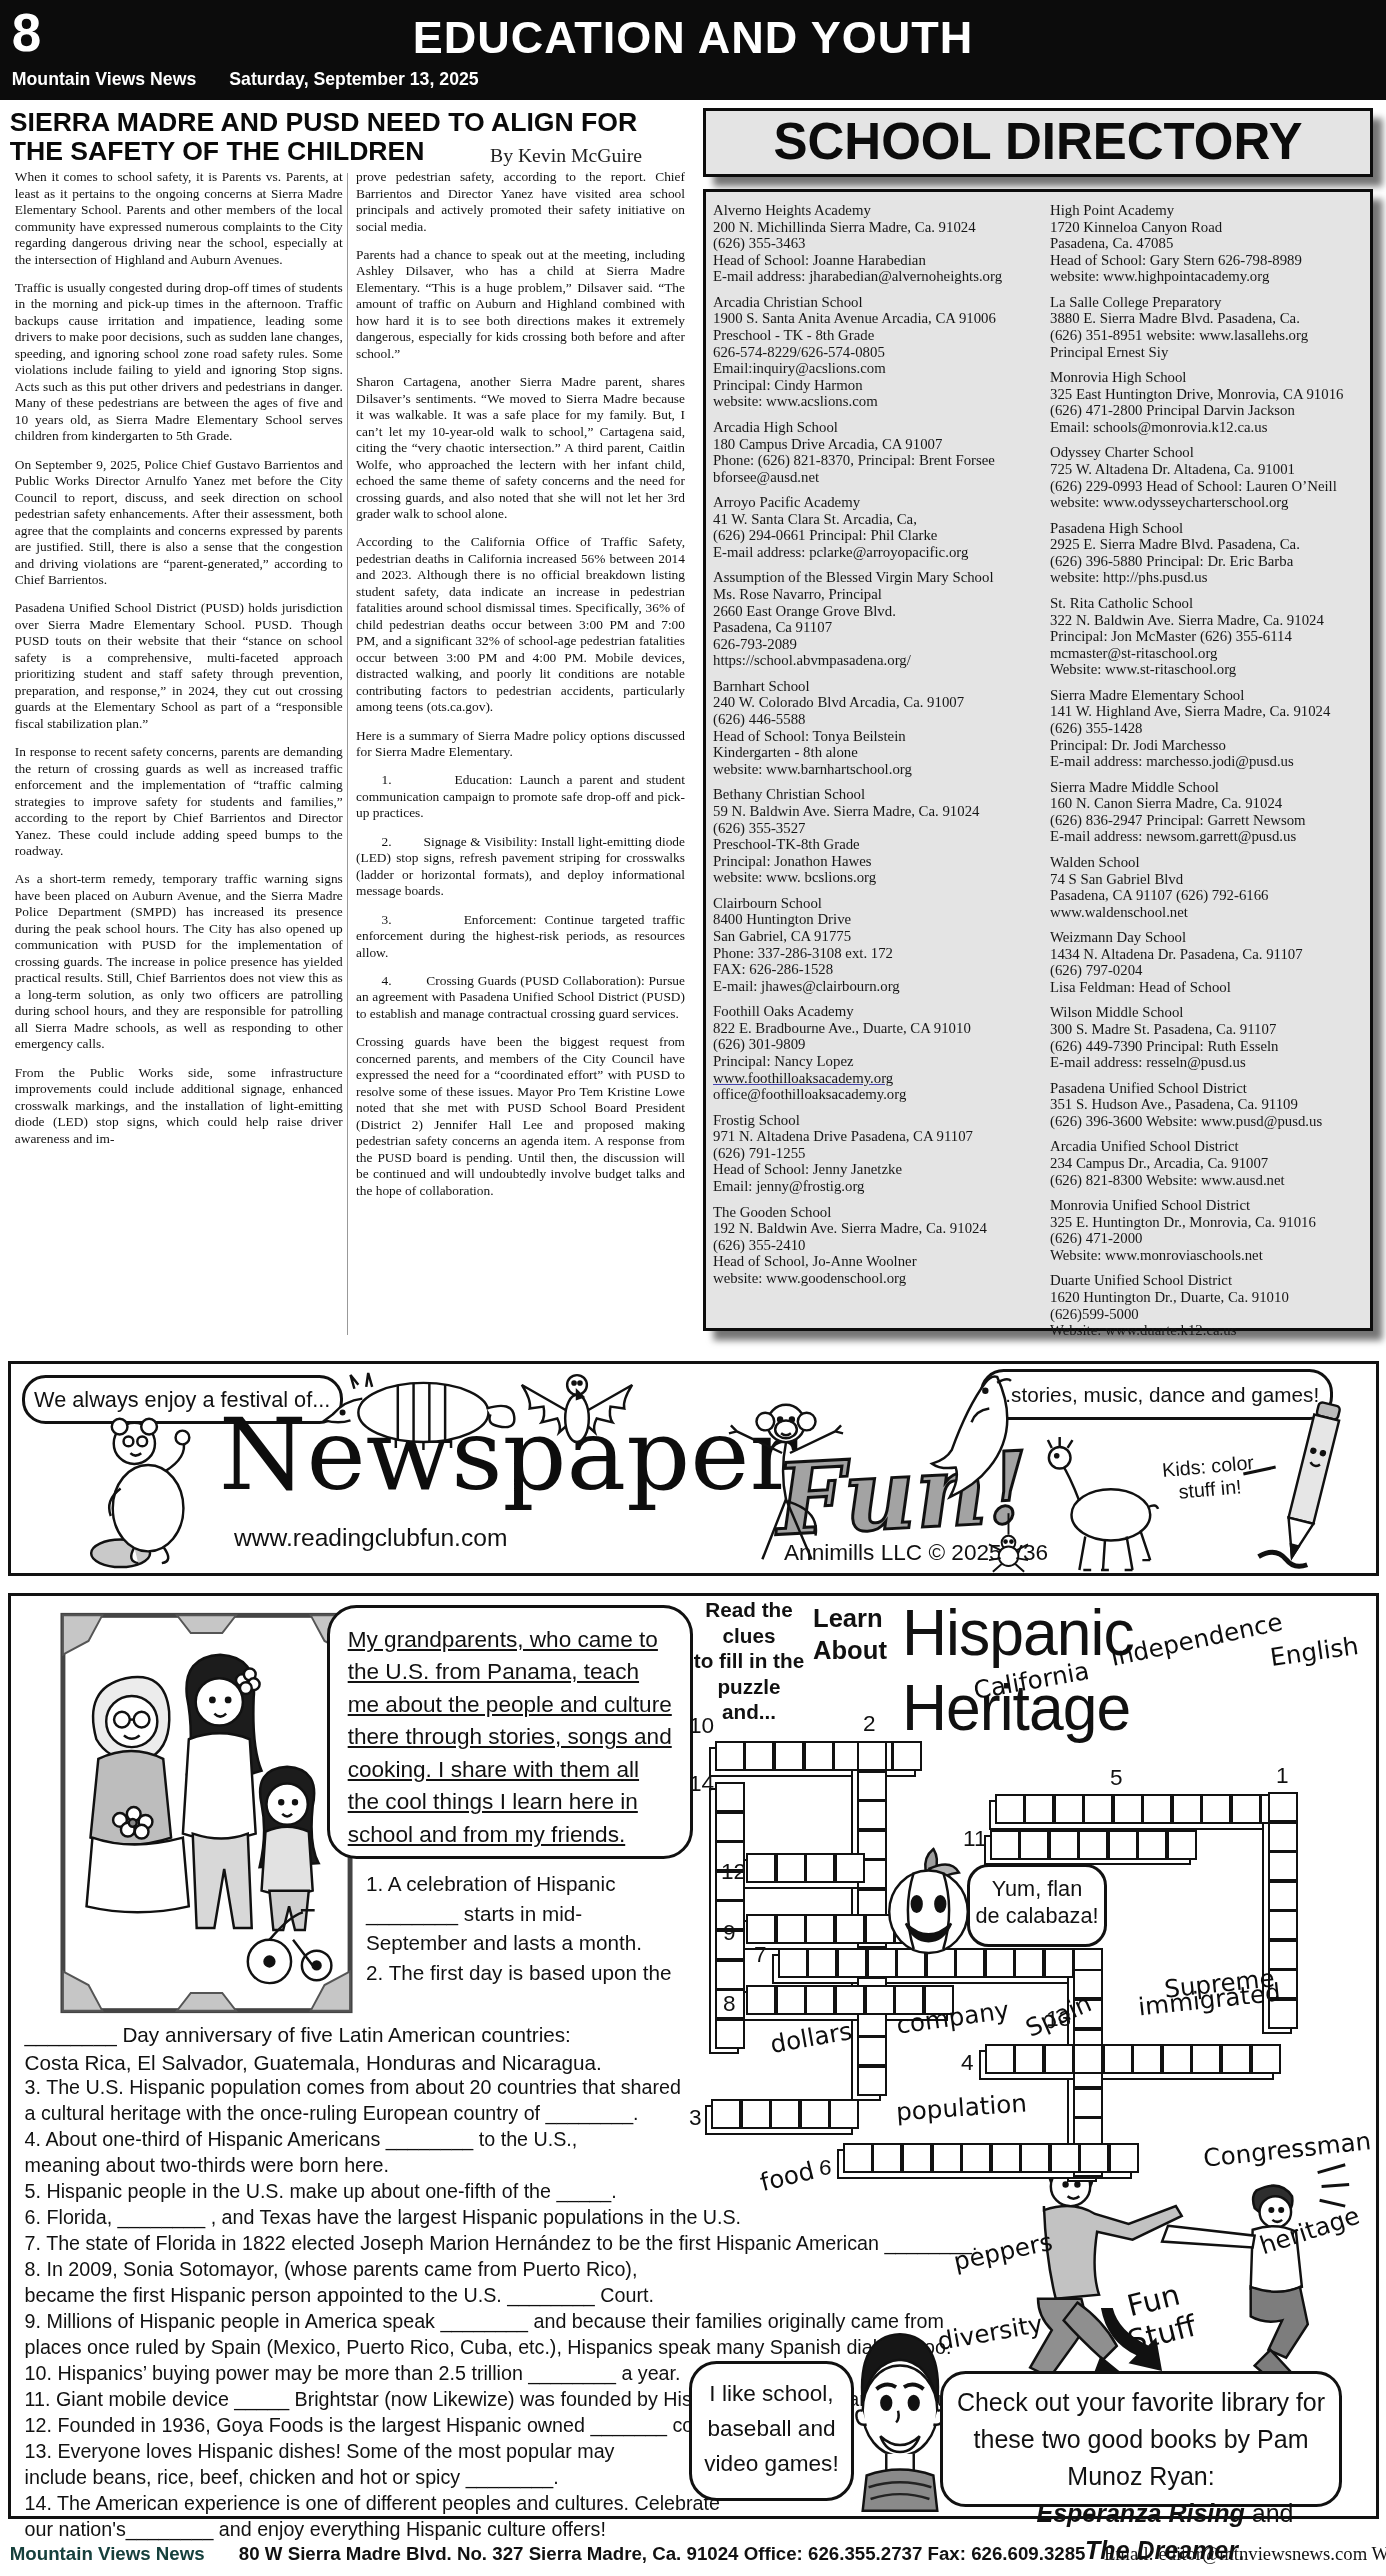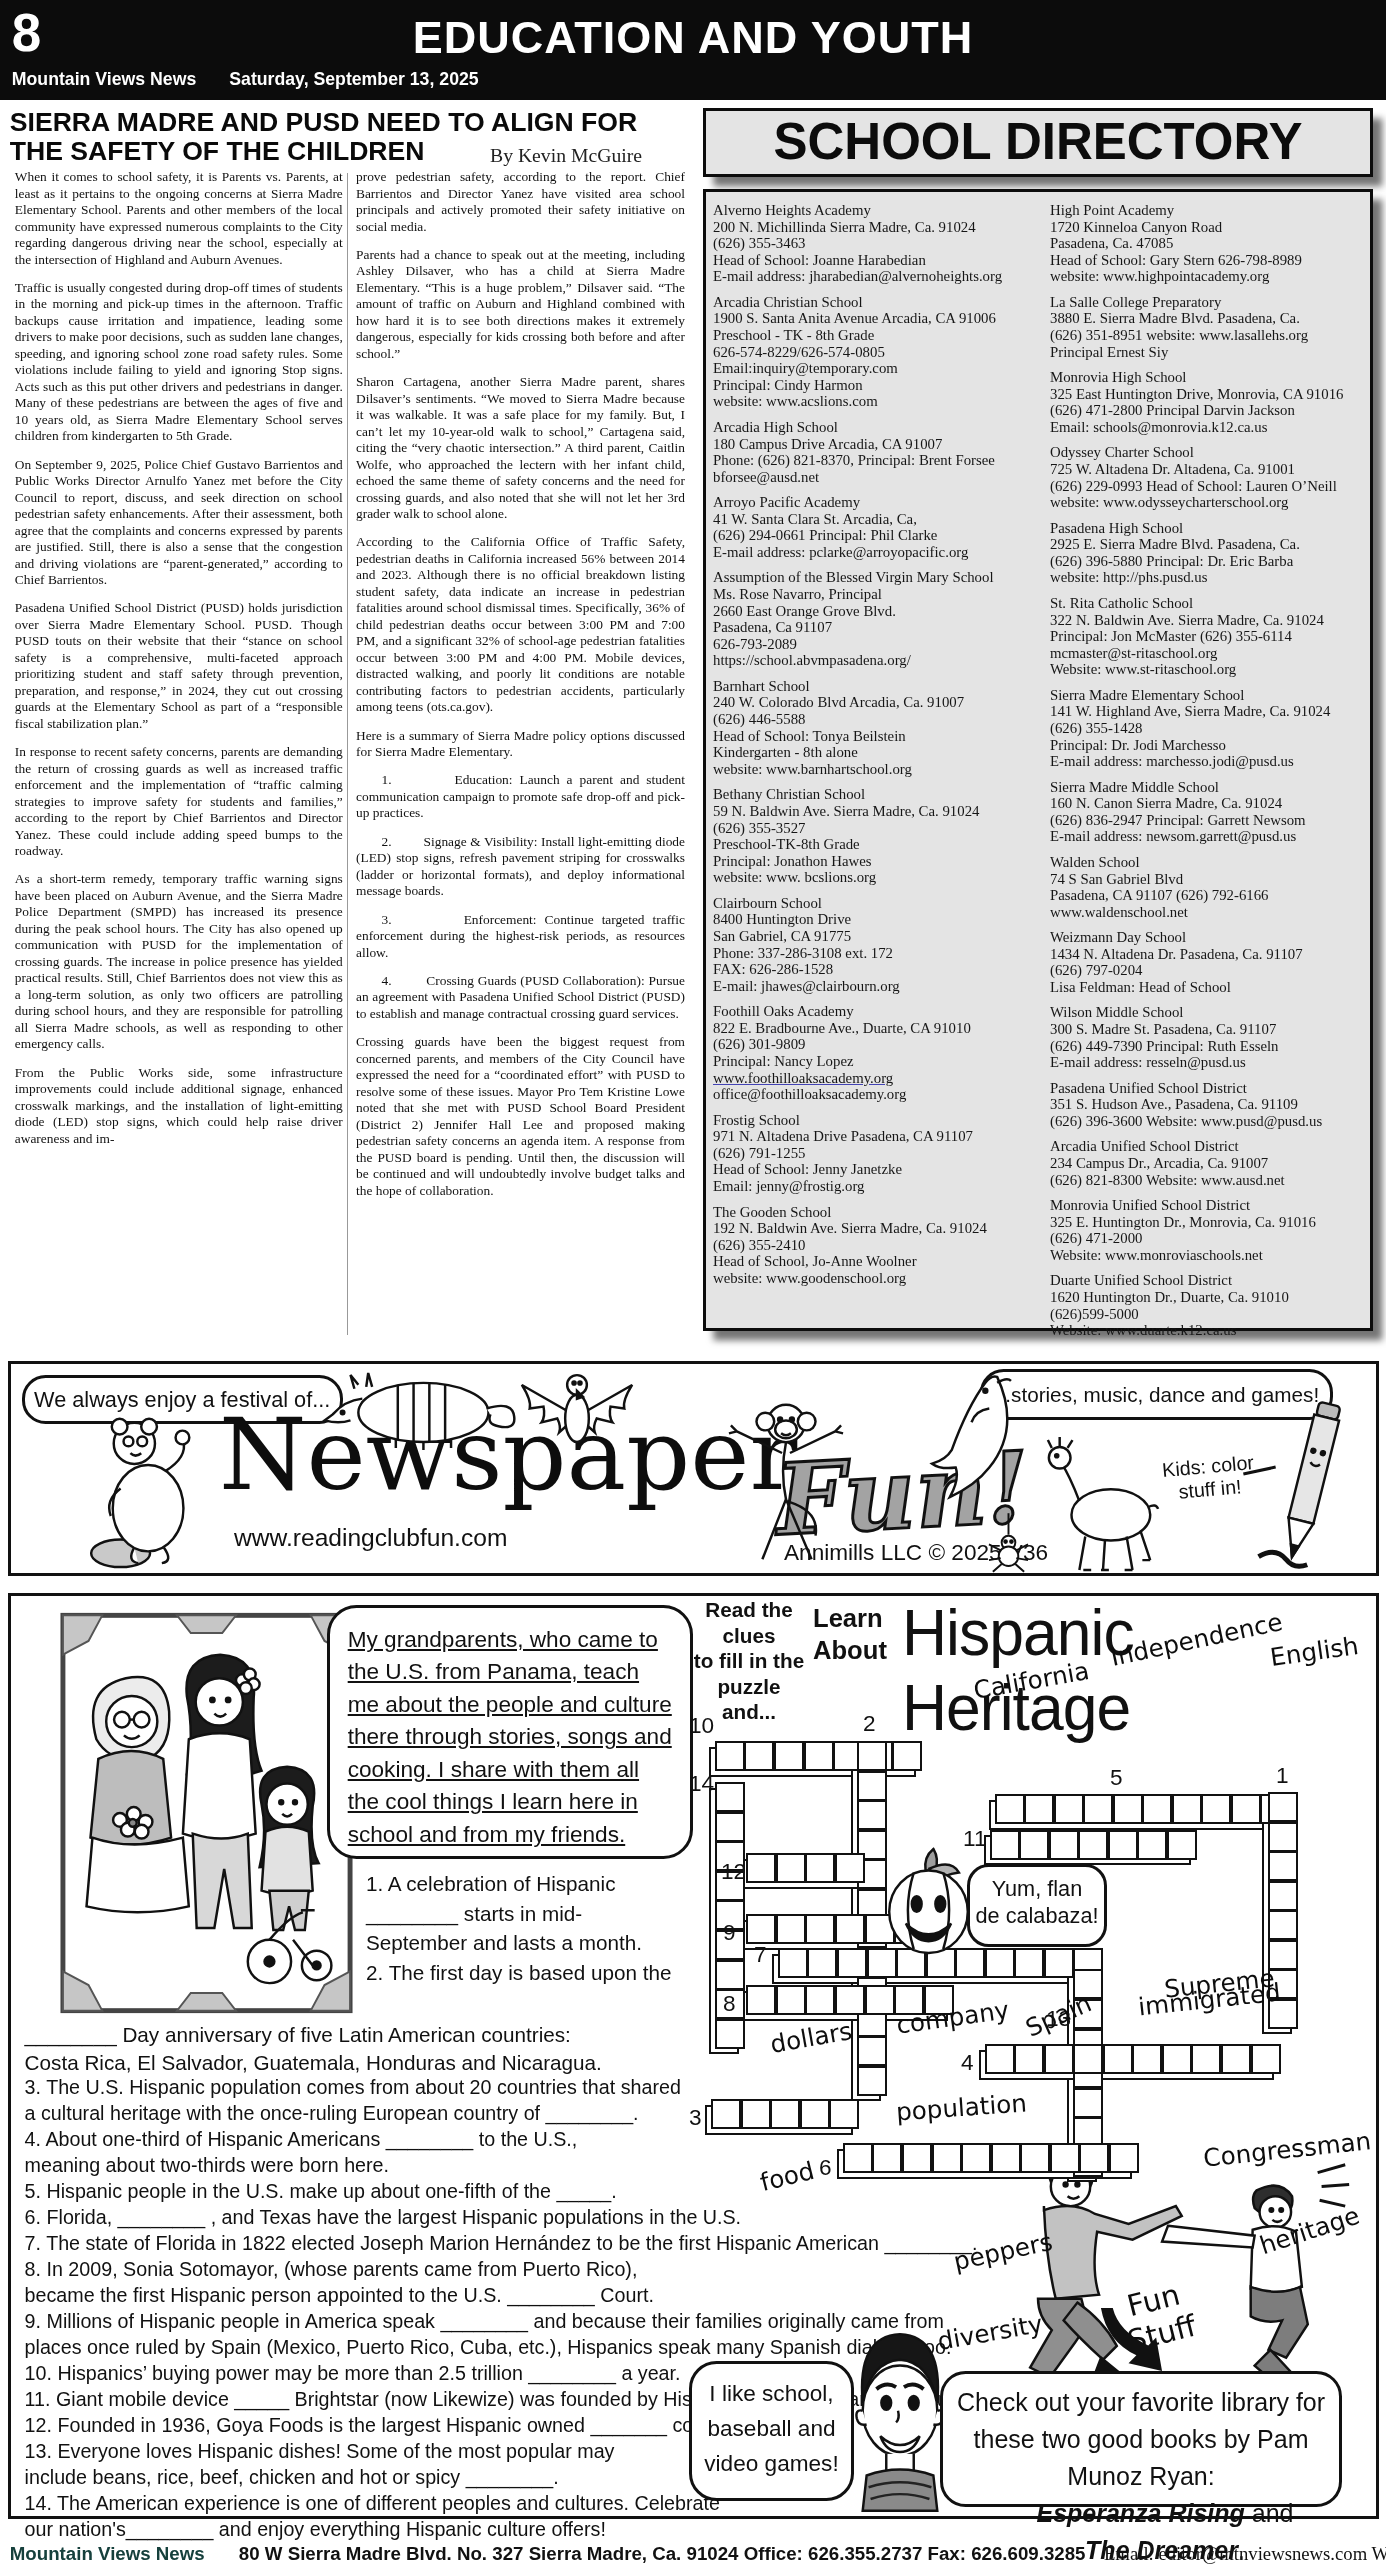--- a/index.html
+++ b/index.html
@@ -179,21 +179,21 @@
         <div>200 N. Michillinda  Sierra Madre, Ca. 91024</div>
         <div>(626) 355-3463</div>
         <div>Head of School: Joanne Harabedian</div>
         <div>E-mail address: jharabedian@alvernoheights.org</div>
       </div>
       <div class="dir-entry">
         <div>Arcadia Christian School</div>
         <div>1900 S. Santa Anita Avenue Arcadia, CA 91006</div>
         <div>Preschool - TK - 8th Grade</div>
         <div>626-574-8229/626-574-0805</div>
-        <div>Email:inquiry@temporary.com</div>
+        <div>Email:inquiry@acslions.com</div>
         <div>Principal: Cindy Harmon</div>
         <div>website: www.acslions.com</div>
       </div>
       <div class="dir-entry">
         <div>Arcadia High School</div>
         <div>180 Campus Drive Arcadia, CA 91007</div>
         <div>Phone: (626) 821-8370, Principal: Brent Forsee</div>
         <div>bforsee@ausd.net</div>
       </div>
       <div class="dir-entry">

